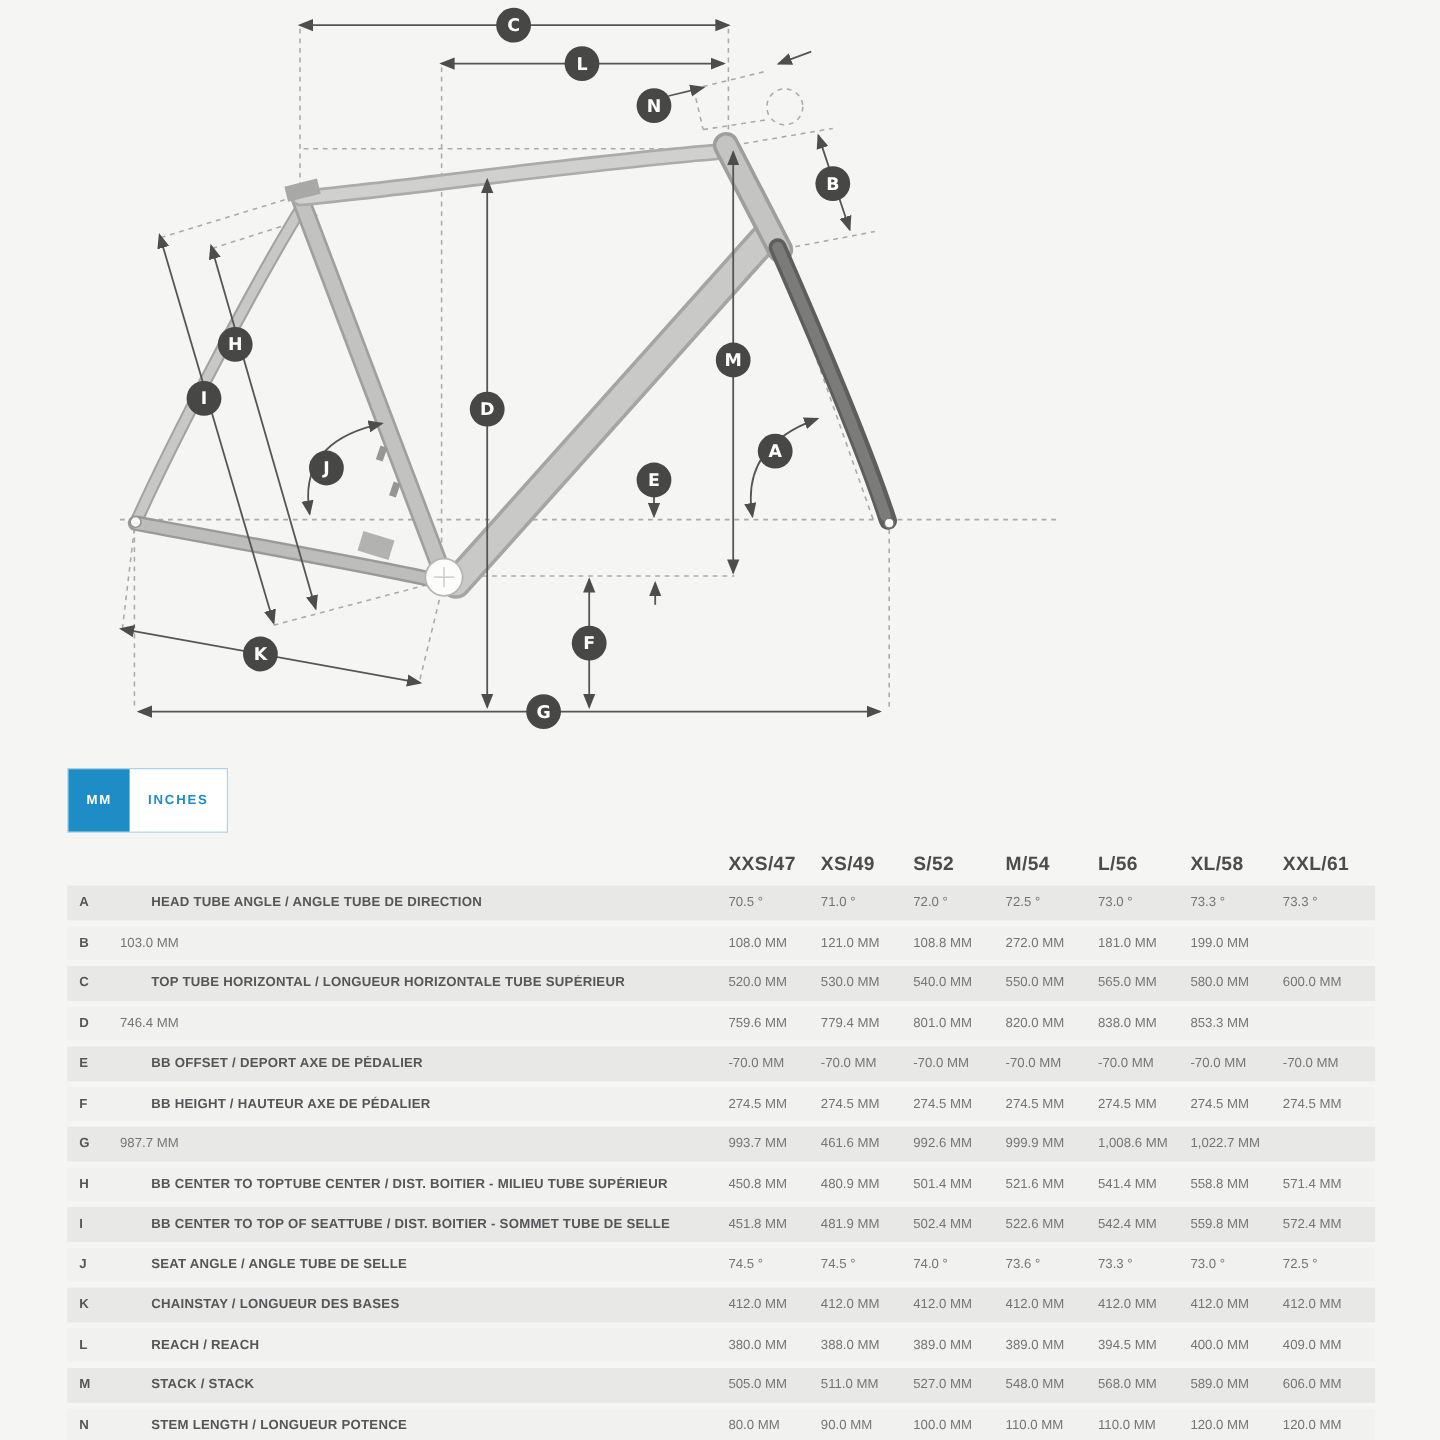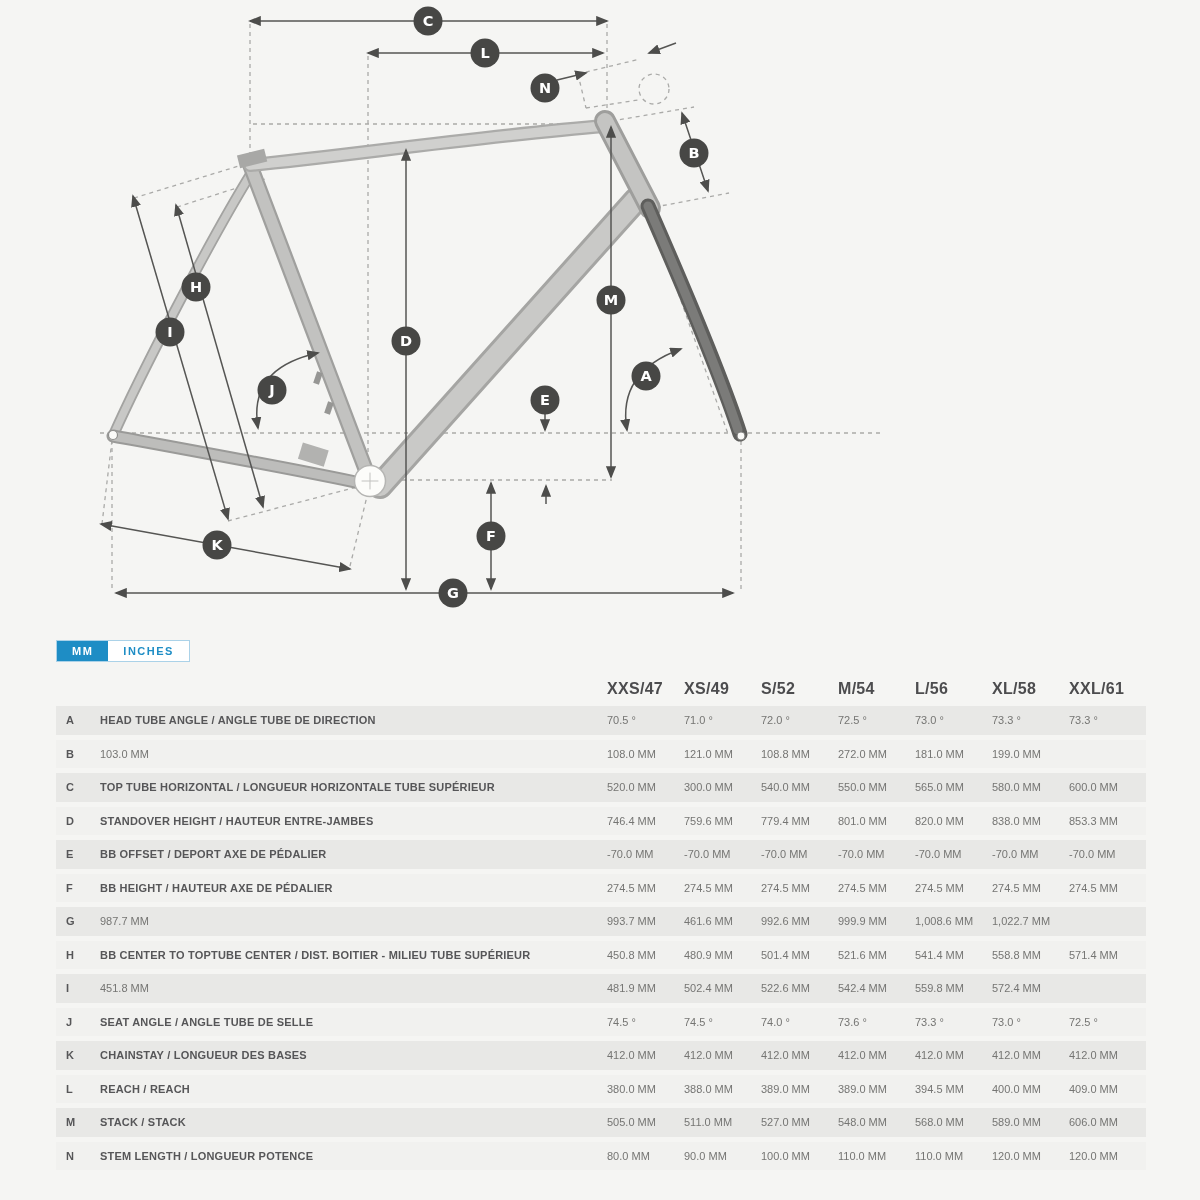--- a/index.html
+++ b/index.html
@@ -18,40 +18,40 @@
     text-anchor:middle;
   }
   
   .controls { margin:16px 0 0 56px; }
   .unit-toggle {
     display:inline-flex; border:1px solid #abd2e8; background:#ffffff;
   }
   .unit-btn {
     font-family:"Liberation Sans", sans-serif;
     font-size:11px; font-weight:bold; letter-spacing:1.5px;
-    padding:4px 15px; border:none; cursor:pointer; background:transparent;
+    padding:20px 15px; border:none; cursor:pointer; background:transparent;
   }
   .unit-btn.active { background:#1e8dc5; color:#ffffff; }
   .unit-btn.inactive { color:#1e8dc5; }
   
   .geo-table { margin:14px 54px 0 56px; width:1090px; }
   .ghead, .grow {
     display:grid;
     grid-template-columns:44px 1fr repeat(7, 77px);
     align-items:center;
   }
   .ghead { height:26px; margin-bottom:4px; }
   .ghead .cell {
     font-size:16px; font-weight:bold; color:#4c4c4e; letter-spacing:.3px;
   }
   .grow { height:28.5px; margin-bottom:5px; background:#e8e8e6; }
   .grow.alt { background:#f1f1ef; }
   .cell { padding-right:4px; white-space:nowrap; overflow:hidden; }
   .cell.key  { padding-left:10px; font-size:11px; font-weight:bold; color:#565658; }
-  .cell.label{ font-size:11px; font-weight:bold; color:#565658; letter-spacing:.2px; }
+  .cell.label{ font-size:11px; font-weight:bold; color:#565658; letter-spacing:.2px;margin-left:26px; }
   .cell.val  { font-size:11px; color:#757573; }
 </style>
 </head>
 <body>
 
 <div class="diagram-wrap">
 <svg width="1200" height="624" viewBox="0 0 1200 624">
   <defs>
     <marker id="ah" viewBox="0 0 10 8" refX="8.5" refY="4" markerWidth="8.5" markerHeight="7" orient="auto-start-reverse">
       <path d="M0,0 L10,4 L0,8 z" fill="#4d4d4b"></path>
@@ -239,30 +239,29 @@
         <div class="cell val">121.0 MM</div>
         <div class="cell val">108.8 MM</div>
         <div class="cell val">272.0 MM</div>
         <div class="cell val">181.0 MM</div>
         <div class="cell val">199.0 MM</div>
       </div>
       <div class="grow">
     <div class="cell key">C</div>
     <div class="cell label">TOP TUBE HORIZONTAL / LONGUEUR HORIZONTALE TUBE SUPÉRIEUR</div>
   <div class="cell val">520.0 MM</div>
-        <div class="cell val">300.0 MM</div>
+        <div class="cell val">530.0 MM</div>
         <div class="cell val">540.0 MM</div>
         <div class="cell val">550.0 MM</div>
         <div class="cell val">565.0 MM</div>
         <div class="cell val">580.0 MM</div>
         <div class="cell val">600.0 MM</div>
       </div>
       <div class="grow alt">
     <div class="cell key">D</div>
-    <div class="cell label">STANDOVER HEIGHT / HAUTEUR ENTRE-JAMBES</div>
   <div class="cell val">746.4 MM</div>
         <div class="cell val">759.6 MM</div>
         <div class="cell val">779.4 MM</div>
         <div class="cell val">801.0 MM</div>
         <div class="cell val">820.0 MM</div>
         <div class="cell val">838.0 MM</div>
         <div class="cell val">853.3 MM</div>
       </div>
       <div class="grow">
     <div class="cell key">E</div>
@@ -302,20 +301,21 @@
   <div class="cell val">450.8 MM</div>
         <div class="cell val">480.9 MM</div>
         <div class="cell val">501.4 MM</div>
         <div class="cell val">521.6 MM</div>
         <div class="cell val">541.4 MM</div>
         <div class="cell val">558.8 MM</div>
         <div class="cell val">571.4 MM</div>
       </div>
       <div class="grow">
     <div class="cell key">I</div>
+    <div class="cell label">BB CENTER TO TOP OF SEATTUBE / DIST. BOITIER - SOMMET TUBE DE SELLE</div>
   <div class="cell val">451.8 MM</div>
         <div class="cell val">481.9 MM</div>
         <div class="cell val">502.4 MM</div>
         <div class="cell val">522.6 MM</div>
         <div class="cell val">542.4 MM</div>
         <div class="cell val">559.8 MM</div>
         <div class="cell val">572.4 MM</div>
       </div>
       <div class="grow alt">
     <div class="cell key">J</div>

